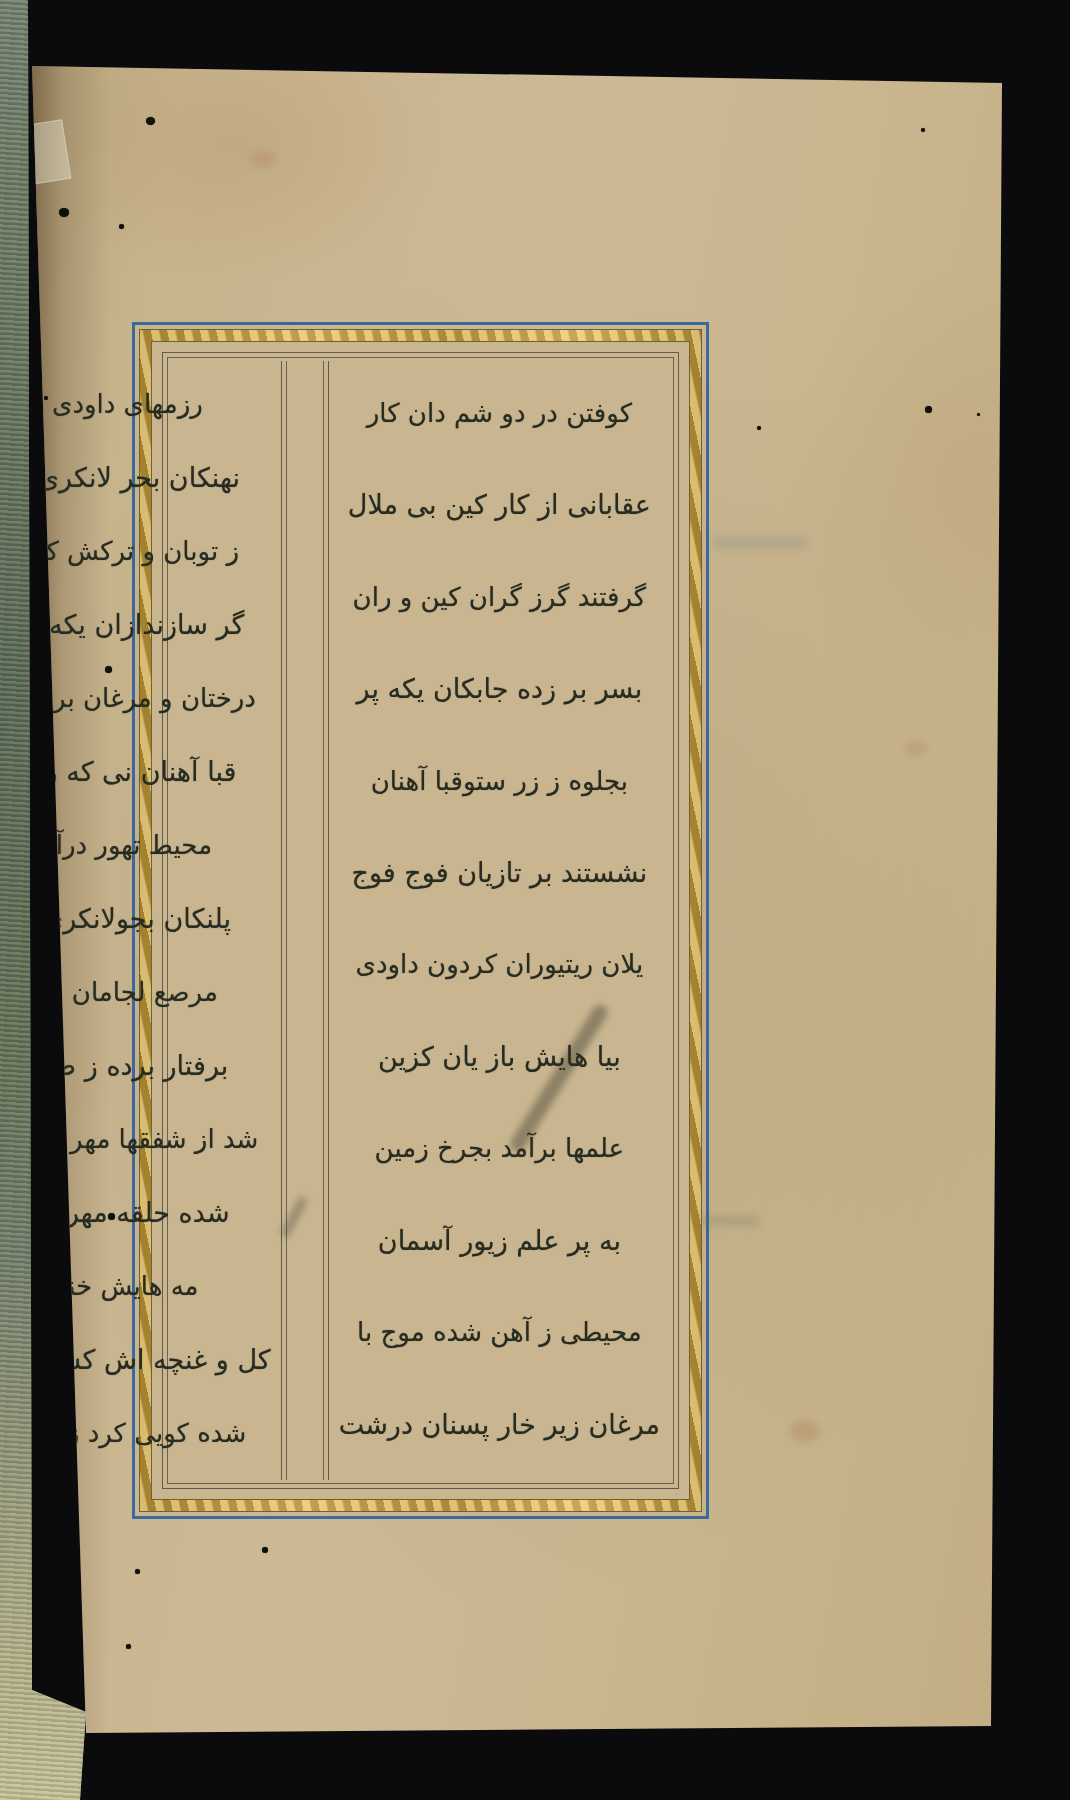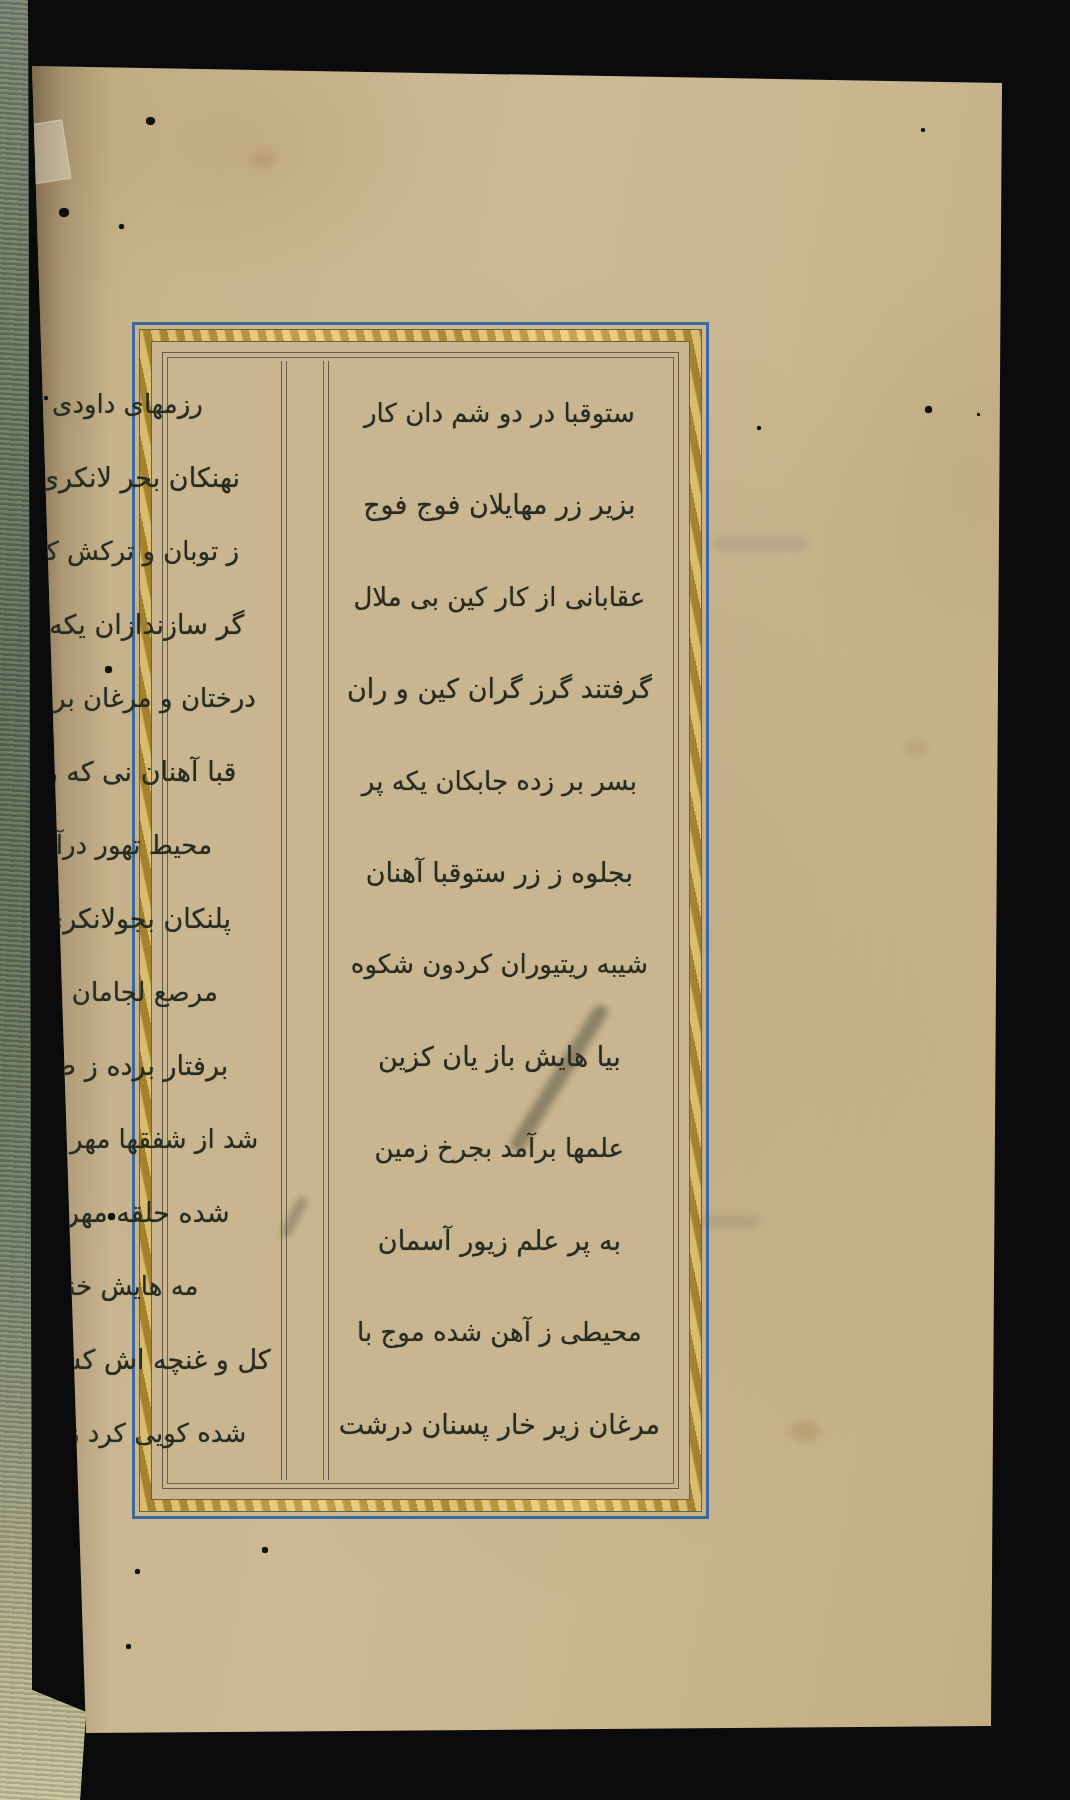--- a/index.html
+++ b/index.html
@@ -89,27 +89,27 @@
   <div class="tape"></div>
 
   <div class="frame-blue">
     <div class="frame-gold">
       <div class="frame-paper">
         <div class="rule-outer">
           <div class="rule-inner">
             <div class="content">
 
               <div class="col col-right">
-                <div class="line">ستوقبا در دو شم دان کار</div>
-                <div class="line">بزیر زر مهایلان فوج فوج</div>
+                <div class="line">کوفتن در دو شم دان کار</div>
                 <div class="line">عقابانی از کار کین بی ملال</div>
                 <div class="line">گرفتند گرز گران کین و ران</div>
                 <div class="line">بسر بر زده جابکان یکه پر</div>
                 <div class="line">بجلوه ز زر ستوقبا آهنان</div>
-                <div class="line">شیبه ریتیوران کردون شکوه</div>
+                <div class="line">نشستند بر تازیان فوج فوج</div>
+                <div class="line">یلان ریتیوران کردون داودی</div>
                 <div class="line">بیا هایش باز یان کزین</div>
                 <div class="line">علمها برآمد بجرخ زمین</div>
                 <div class="line">به پر علم زیور آسمان</div>
                 <div class="line">محیطی ز آهن شده موج با</div>
                 <div class="line">مرغان زیر خار پسنان درشت</div>
               </div>
 
               <div class="gutter"></div>
 
               <div class="col col-left">

